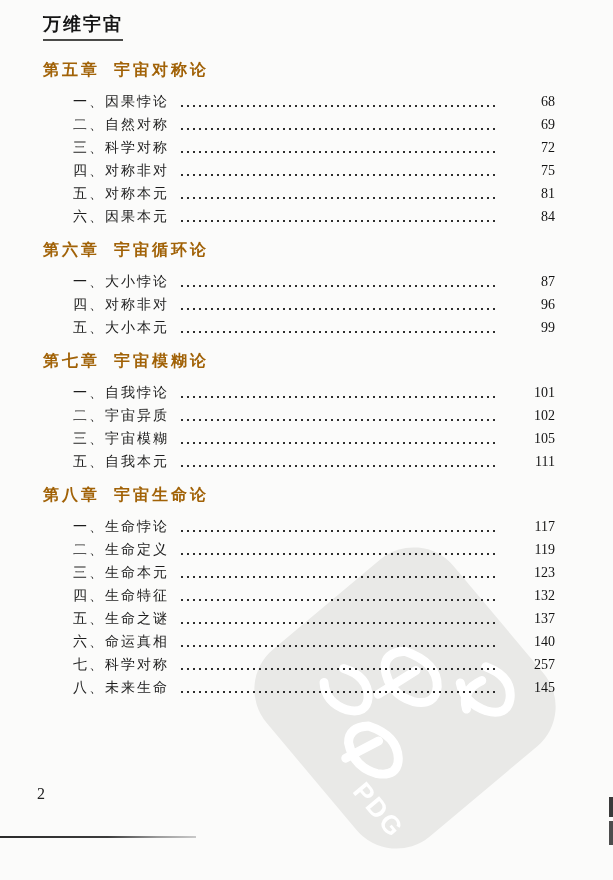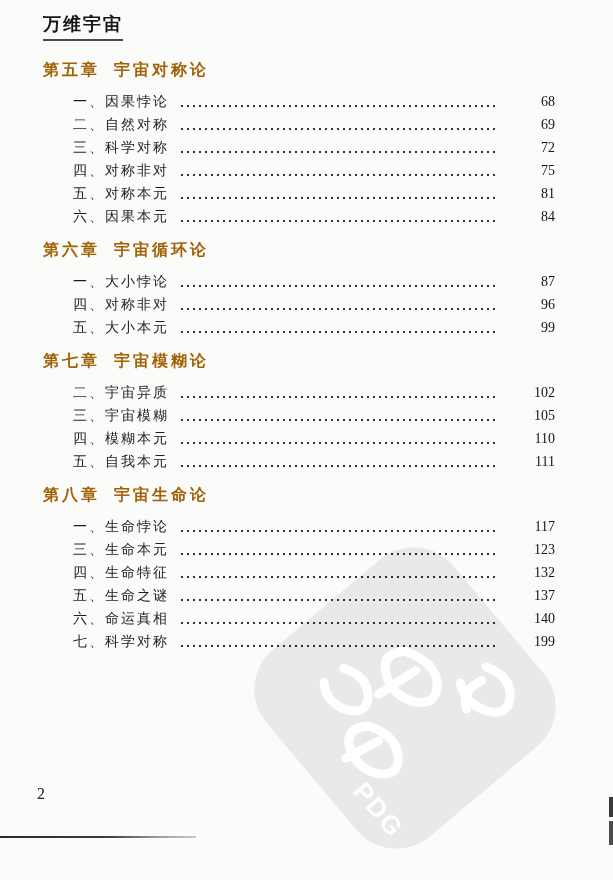--- a/index.html
+++ b/index.html
@@ -193,49 +193,54 @@
     <div class="toc-row">
       <span class="toc-label">五、大小本元</span>
       <span class="dot-leader"></span>
       <span class="toc-page">99</span>
     </div>
   </div>
 
   <div class="chapter">
     <div class="chapter-title">第七章  宇宙模糊论</div>
     <div class="toc-row">
+      <span class="toc-label">一、自我悖论</span>
+      <span class="dot-leader"></span>
+      <span class="toc-page">101</span>
+    </div>
+    <div class="toc-row">
       <span class="toc-label">二、宇宙异质</span>
       <span class="dot-leader"></span>
       <span class="toc-page">102</span>
     </div>
     <div class="toc-row">
       <span class="toc-label">三、宇宙模糊</span>
       <span class="dot-leader"></span>
       <span class="toc-page">105</span>
     </div>
     <div class="toc-row">
-      <span class="toc-label">四、模糊本元</span>
-      <span class="dot-leader"></span>
-      <span class="toc-page">110</span>
-    </div>
-    <div class="toc-row">
       <span class="toc-label">五、自我本元</span>
       <span class="dot-leader"></span>
       <span class="toc-page">111</span>
     </div>
   </div>
 
   <div class="chapter">
     <div class="chapter-title">第八章  宇宙生命论</div>
     <div class="toc-row">
       <span class="toc-label">一、生命悖论</span>
       <span class="dot-leader"></span>
       <span class="toc-page">117</span>
     </div>
     <div class="toc-row">
+      <span class="toc-label">二、生命定义</span>
+      <span class="dot-leader"></span>
+      <span class="toc-page">119</span>
+    </div>
+    <div class="toc-row">
       <span class="toc-label">三、生命本元</span>
       <span class="dot-leader"></span>
       <span class="toc-page">123</span>
     </div>
     <div class="toc-row">
       <span class="toc-label">四、生命特征</span>
       <span class="dot-leader"></span>
       <span class="toc-page">132</span>
     </div>
     <div class="toc-row">
@@ -244,21 +249,26 @@
       <span class="toc-page">137</span>
     </div>
     <div class="toc-row">
       <span class="toc-label">六、命运真相</span>
       <span class="dot-leader"></span>
       <span class="toc-page">140</span>
     </div>
     <div class="toc-row">
       <span class="toc-label">七、科学对称</span>
       <span class="dot-leader"></span>
-      <span class="toc-page">199</span>
+      <span class="toc-page">257</span>
+    </div>
+    <div class="toc-row">
+      <span class="toc-label">八、未来生命</span>
+      <span class="dot-leader"></span>
+      <span class="toc-page">145</span>
     </div>
   </div>
 
 </div>
 
 <div class="page-number">2</div>
 <div class="scan-rule-bottom"></div>
 <div class="scan-mark m1"></div>
 <div class="scan-mark m2"></div>
 

